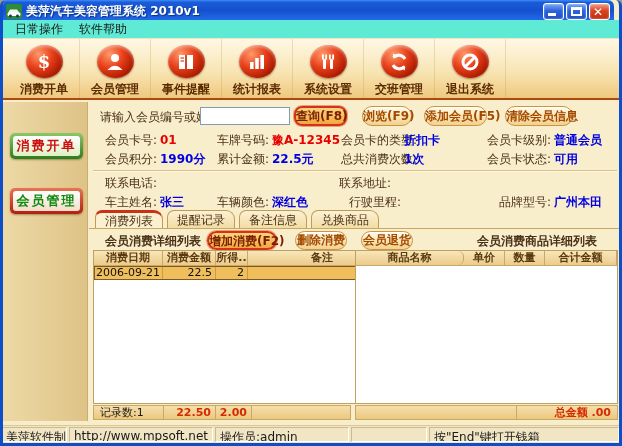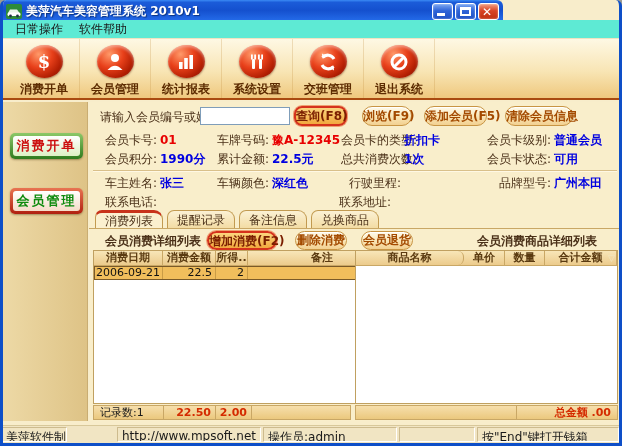--- a/index.html
+++ b/index.html
@@ -6,21 +6,21 @@
   html,body { background:#9C9C94; }
   body { font-family:"DejaVu Sans","Liberation Sans",sans-serif; font-size:12px; }
   .window {
     position:relative; width:622px; height:446px; overflow:hidden;
     background:#F8EDCB;
     border:3px solid #0E4FC8; border-top:none;
     border-radius:6px 6px 0 0;
   }
   
   .titlebar {
-    position:absolute; left:-3px; top:0; width:503px; height:23px;
+    position:absolute; left:-3px; top:0; width:614px; height:23px;
     background:linear-gradient(180deg,#3B8BF5 0%,#1B5CD9 10%,#1450CE 45%,#2268E6 85%,#0B3CA8 100%);
     border-radius:6px 6px 0 0; display:flex; align-items:center; padding:0 4px;
   }
   .title-icon { width:16px; height:15px; margin:0 4px 0 2px; flex:0 0 auto; }
   .title-text { color:#fff; font-weight:bold; font-size:12px; text-shadow:1px 1px 1px #0A3380; white-space:nowrap; }
   .win-controls { margin-left:auto; display:flex; gap:2px; }
   .win-btn {
     width:21px; height:17px; border-radius:3px; border:1px solid #fff;
     background:linear-gradient(180deg,#7DA8F2,#2F64D8 45%,#1E4FC4);
     position:relative; box-shadow:inset 0 0 2px rgba(255,255,255,.6);
@@ -191,20 +191,32 @@
         <svg width="22" height="22" viewBox="0 0 22 22">
             <circle cx="11" cy="7" r="4" fill="#fff"></circle>
             <path d="M3.5 19 Q11 10.5 18.5 19 Z" fill="#fff"></path>
           </svg>
       </span>
       <span class="tool-label">会员管理</span>
     </div>
     <div class="tool-item">
       <span class="ticon">
         <svg width="22" height="22" viewBox="0 0 22 22">
+            <rect x="4" y="4" width="6.4" height="14" fill="#fff"></rect>
+            <rect x="11.6" y="4" width="6.4" height="14" fill="#fff"></rect>
+            <line x1="11" y1="4" x2="11" y2="18" stroke="#C02000" stroke-width="1.4"></line>
+            <line x1="5.5" y1="7" x2="9" y2="7" stroke="#C02000" stroke-width="1"></line>
+            <line x1="5.5" y1="10" x2="9" y2="10" stroke="#C02000" stroke-width="1"></line>
+          </svg>
+      </span>
+      <span class="tool-label">事件提醒</span>
+    </div>
+    <div class="tool-item">
+      <span class="ticon">
+        <svg width="22" height="22" viewBox="0 0 22 22">
             <rect x="4" y="11" width="3.6" height="7" fill="#fff"></rect>
             <rect x="9.2" y="7" width="3.6" height="11" fill="#fff"></rect>
             <rect x="14.4" y="4" width="3.6" height="14" fill="#fff"></rect>
           </svg>
       </span>
       <span class="tool-label">统计报表</span>
     </div>
     <div class="tool-item">
       <span class="ticon">
         <svg width="22" height="22" viewBox="0 0 22 22">
@@ -275,36 +287,36 @@
         <span class="lbl">会员积分:</span>
         <span class="val vb">1990分</span>
         <span class="lbl">累计金额:</span>
         <span class="val vb">22.5元</span>
         <span class="lbl">总共消费次数:</span>
         <span class="val vb">1次</span>
         <span class="lbl">会员卡状态:</span>
         <span class="val vb">可用</span>
       </div>
       <div class="groove"></div>
+      <div class="info-row g4a">
+        <span class="lbl">联系电话:</span>
+        <span class="val"></span>
+        <span class="lbl">联系地址:</span>
+        <span class="val"></span>
+      </div>
       <div class="info-row g8">
         <span class="lbl">车主姓名:</span>
         <span class="val vb">张三</span>
         <span class="lbl">车辆颜色:</span>
         <span class="val vb">深红色</span>
         <span class="lbl">行驶里程:</span>
         <span class="val vb"></span>
         <span class="lbl">品牌型号:</span>
         <span class="val vb">广州本田</span>
       </div>
-      <div class="info-row g4a">
-        <span class="lbl">联系电话:</span>
-        <span class="val"></span>
-        <span class="lbl">联系地址:</span>
-        <span class="val"></span>
-      </div>
       <div class="info-row g4b">
         <span class="lbl">会员照片:</span>
         <span class="val"></span>
         <span class="lbl">其它信息:</span>
         <span class="val"></span>
       </div>
     </div>
 
     <div class="tabs">
       <span class="tab active">消费列表</span>
@@ -355,19 +367,19 @@
     </div>
     <div class="sumbar sum-right">
       <span style="flex:1;border-right:1px solid #C9A765;"></span>
       <span class="sum-red" style="width:100px;text-align:right;padding-right:6px;"><span>总金额</span>&nbsp;<span>.00</span></span>
     </div>
 
   </div>
 
   <div class="statusbar">
     <span class="seg" style="width:66px;">美萍软件制作</span>
-    <span class="seg" style="width:144px;margin-left:48px;">http://www.mpsoft.net</span>
+    <span class="seg" style="width:144px;">http://www.mpsoft.net</span>
     <span class="seg" style="width:134px;">操作员:admin</span>
     <span class="seg" style="width:76px;"></span>
     <span class="seg" style="flex:1;">按"End"键打开钱箱</span>
   </div>
 
 </div>
 
 </body></html>

